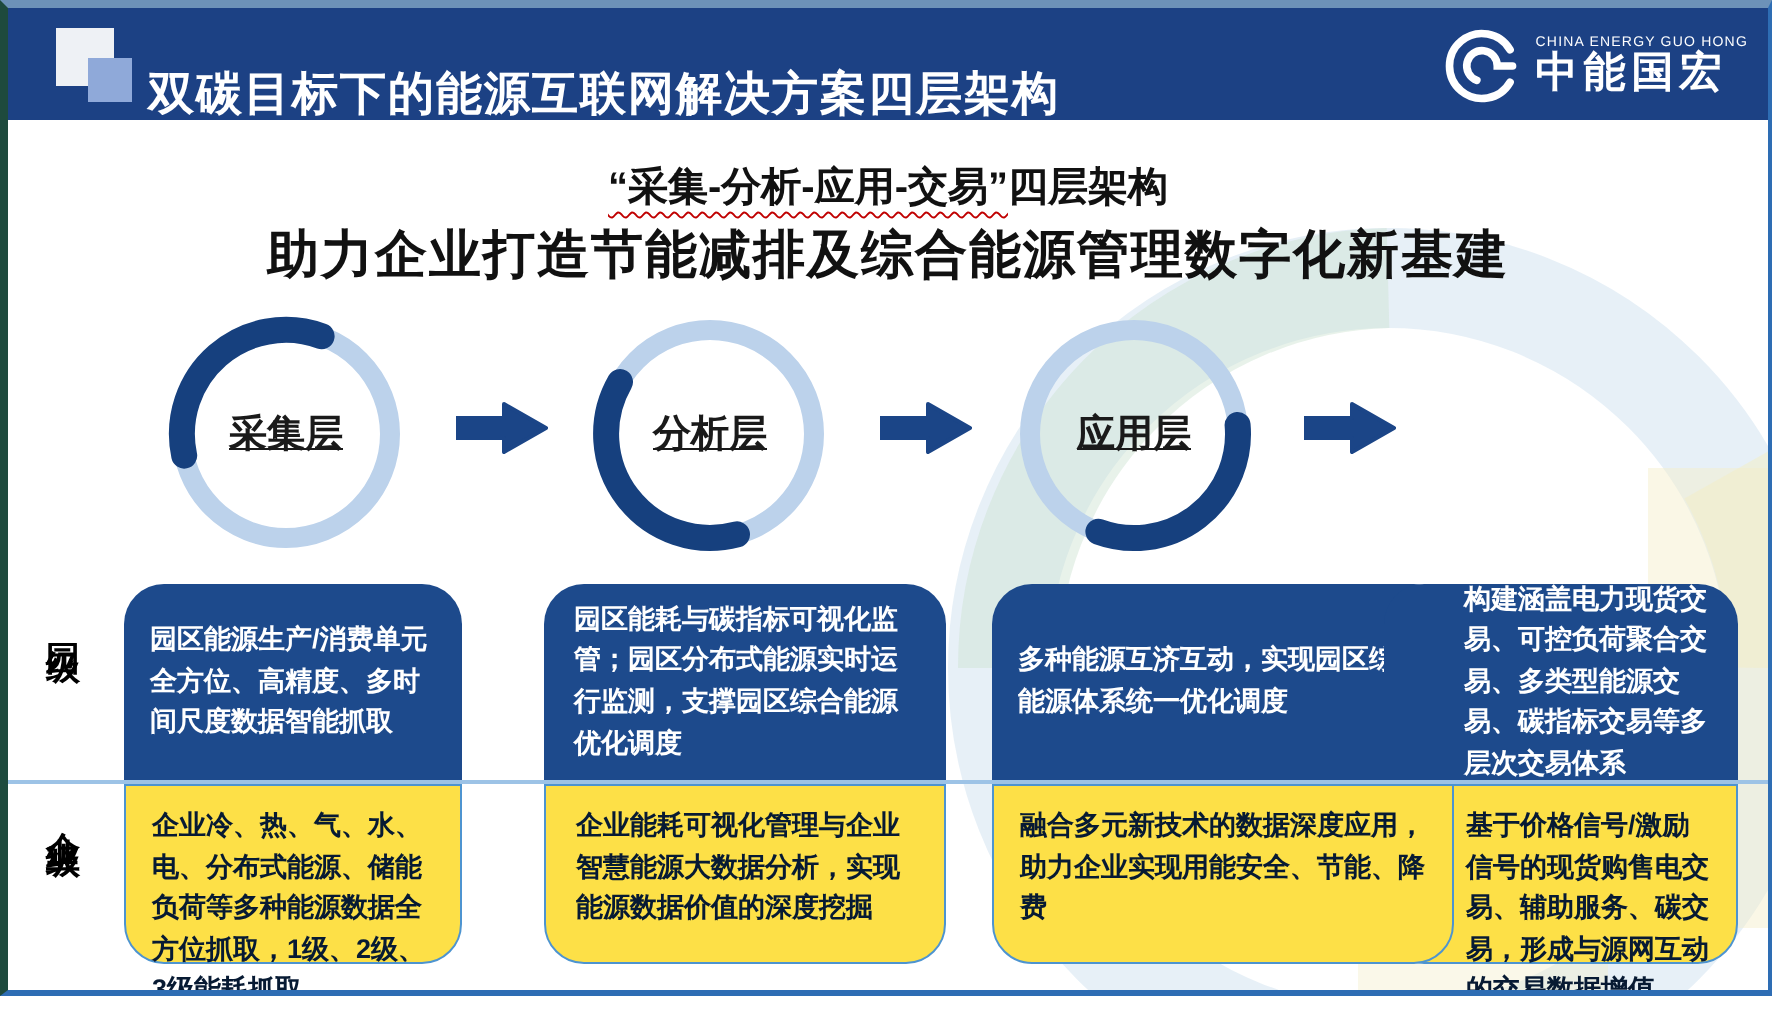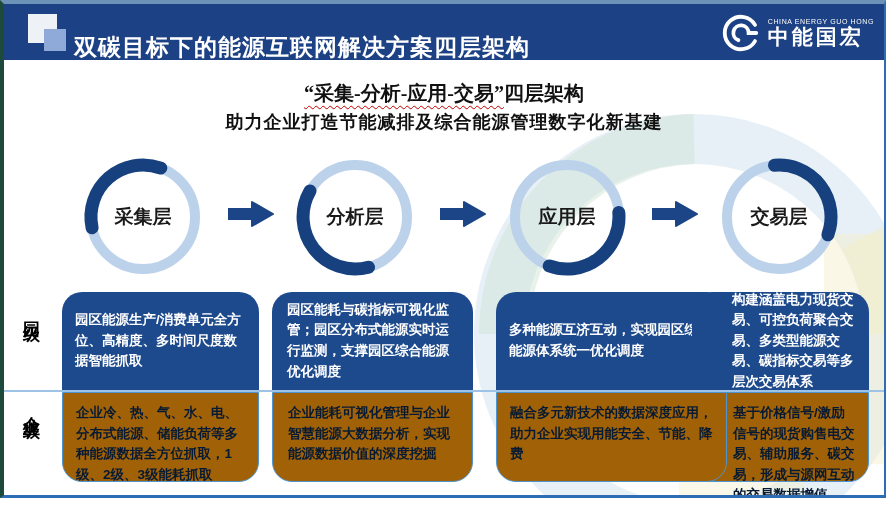--- a/index.html
+++ b/index.html
@@ -20,52 +20,52 @@
   .logo-text { display:flex; flex-direction:column; line-height:1.1; }
   .logo-en { font-size:7px; letter-spacing:0.6px; white-space:nowrap; }
   .logo-zh { font-size:21px; font-weight:bold; letter-spacing:3px; white-space:nowrap; }
 
   
   .watermark { position:absolute; right:-70px; top:80px; width:560px; height:480px; pointer-events:none; }
 
   
   .t1 { position:absolute; left:0; top:76px; width:100%; text-align:center;
         font-size:20px; font-weight:bold; color:#111; }
-  .t1 .squig { text-decoration:underline wavy #c00000 1px; text-underline-offset:5px;font-family:Liberation Serif, serif; }
+  .t1 .squig { text-decoration:underline wavy #c00000 1px; text-underline-offset:5px; }
   .t2 { position:absolute; left:0; top:106px; width:100%; text-align:center;
-        font-size:18px; font-weight:bold; color:#111; letter-spacing:1px; }
+        font-size:26px; font-weight:bold; color:#111; letter-spacing:1px; }
 
   
   .circle { position:absolute; top:143px; width:140px; height:140px; }
   .c1 { left:69px; } .c2 { left:281px; } .c3 { left:493px; } .c4 { left:705px; }
   .circle .lbl { position:absolute; left:0; top:0; width:100%; height:100%;
                  display:flex; align-items:center; justify-content:center;
-                 font-size:19px; font-weight:bold; color:#1a1a1a; }
+                 font-size:19px; font-weight:bold; color:#1a1a1a;text-decoration:underline; }
   .arrow { position:absolute; top:197px; width:46px; height:26px; }
   .a1 { left:224px; } .a2 { left:436px; } .a3 { left:648px; }
 
   
   .hline { position:absolute; left:0; width:100%; height:2px; background:#9dc3e6; }
   .hl1 { top:386px; }
 
   
   .rowlabel { position:absolute; left:19px; writing-mode:vertical-rl; text-orientation:upright;
               font-size:17px; font-weight:bold; color:#000; letter-spacing:3px; line-height:1; }
   .rl1 { top:304px; } .rl2 { top:398px; }
 
   
   .box { position:absolute; box-sizing:border-box; font-weight:bold; font-size:13.5px;
          line-height:1.52; display:flex; padding:8px 13px; }
-  .col1 { left:58px;  width:197px; }
+  .col1 { left:58px;  width:169px; }
   .col2 { left:268px; width:201px;padding-left:15px; }
   .col3 { left:460px; width:231px;margin-left:32px; }
   .col4 { left:688px; width:177px;padding-left:40px; }
   .row1 { top:288px; height:98px; background:#1d4a8c; color:#ffffff;
           border-radius:20px 20px 0 0; align-items:center; }
-  .row2 { top:388px; height:90px; background:#a16207; color:#071a33;
+  .row2 { top:388px; height:90px; background:#fde047; color:#071a33;
           border:1.5px solid #4d94d0; border-radius:0 0 20px 20px; align-items:flex-start;
           padding-top:10px; }
 </style>
 </head>
 <body>
 
 <div class="page">
   <div class="slide">
 
     <svg class="watermark" viewBox="0 0 560 480">
@@ -120,27 +120,20 @@
     <div class="circle c3">
       <svg width="140" height="140" viewBox="0 0 140 140">
         <circle cx="70" cy="70" r="52" fill="none" stroke="#bcd2eb" stroke-width="10"></circle>
         <path d="M121.8 65.5 A52 52 0 0 1 52.2 118.9" fill="none" stroke="#16407e" stroke-width="13" stroke-linecap="round"></path>
       </svg>
       <div class="lbl">应用层</div>
     </div>
     <svg class="arrow a3" viewBox="0 0 46 26">
       <polygon points="0,8 24,8 24,1 45,13 24,25 24,18 0,18" fill="#1b4587" stroke="#1b4587" stroke-width="2" stroke-linejoin="round"></polygon>
     </svg>
-    <div class="circle c4">
-      <svg width="140" height="140" viewBox="0 0 140 140">
-        <circle cx="70" cy="70" r="52" fill="none" stroke="#bcd2eb" stroke-width="10"></circle>
-        <path d="M65.5 18.2 A52 52 0 0 1 118.9 87.8" fill="none" stroke="#16407e" stroke-width="13" stroke-linecap="round"></path>
-      </svg>
-      <div class="lbl">交易层</div>
-    </div>
 
     <div class="hline hl1"></div>
 
     <div class="rowlabel rl1">园级</div>
     <div class="rowlabel rl2">企业级</div>
 
     <div class="box row1 col1">园区能源生产/消费单元全方位、高精度、多时间尺度数据智能抓取</div>
     <div class="box row1 col2">园区能耗与碳指标可视化监管；园区分布式能源实时运行监测，支撑园区综合能源优化调度</div>
     <div class="box row1 col3">多种能源互济互动，实现园区综合能源体系统一优化调度</div>
     <div class="box row1 col4">构建涵盖电力现货交易、可控负荷聚合交易、多类型能源交易、碳指标交易等多层次交易体系</div>

